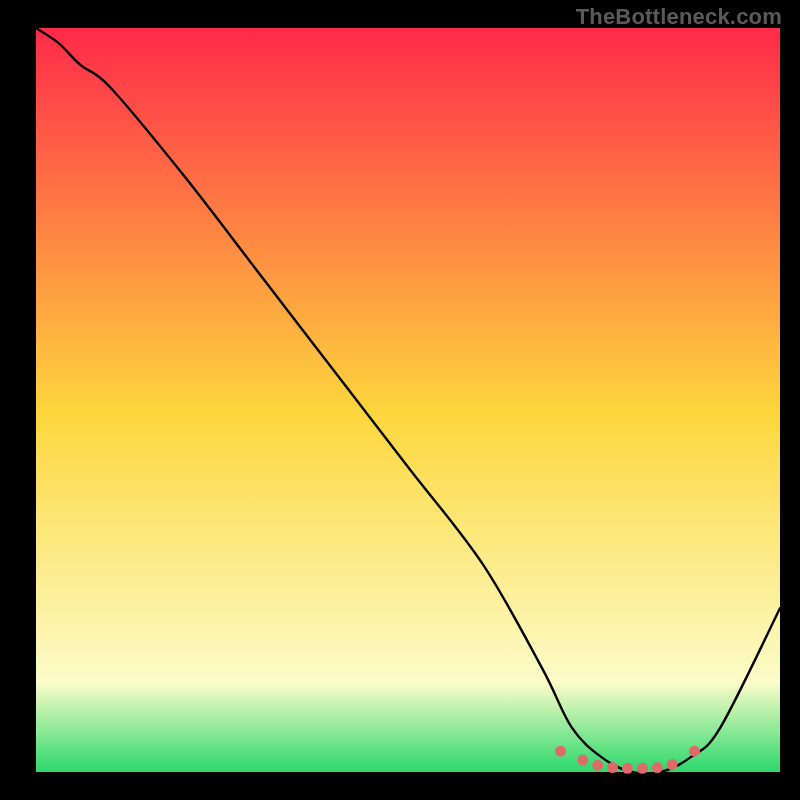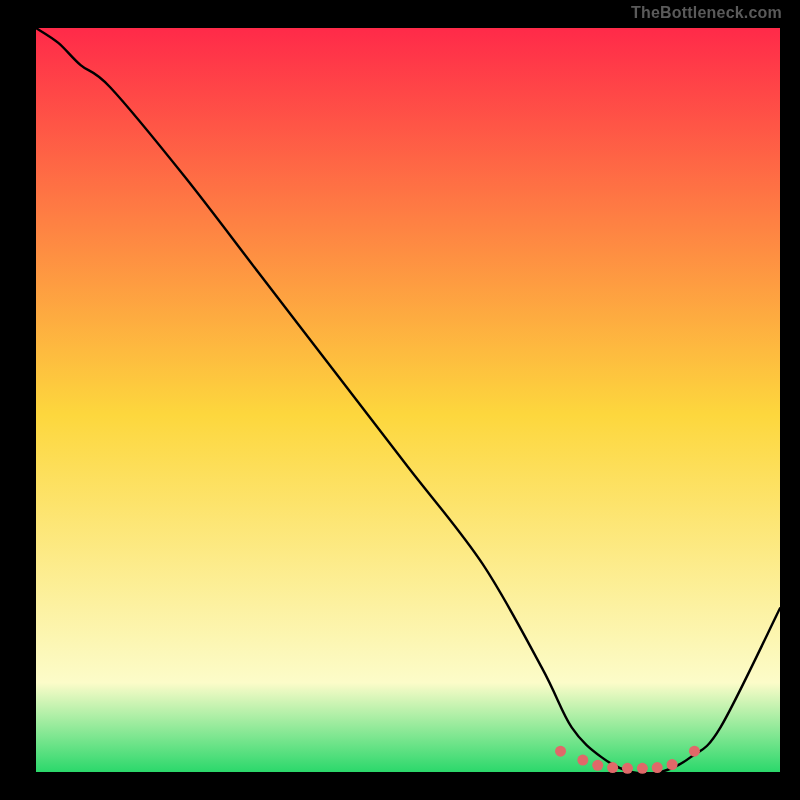--- a/index.html
+++ b/index.html
@@ -15,21 +15,21 @@
     position: relative;
     width: 800px;
     height: 800px;
     background: #000;
   }
   .watermark {
     position: absolute;
     top: 4px;
     right: 18px;
     color: #5a5a5a;
-    font-size: 16px;
+    font-size: 22px;
     font-weight: 600;
     letter-spacing: 0.2px;
     z-index: 5;
   }
   svg.plot {
     position: absolute;
     left: 0;
     top: 0;
     width: 800px;
     height: 800px;

